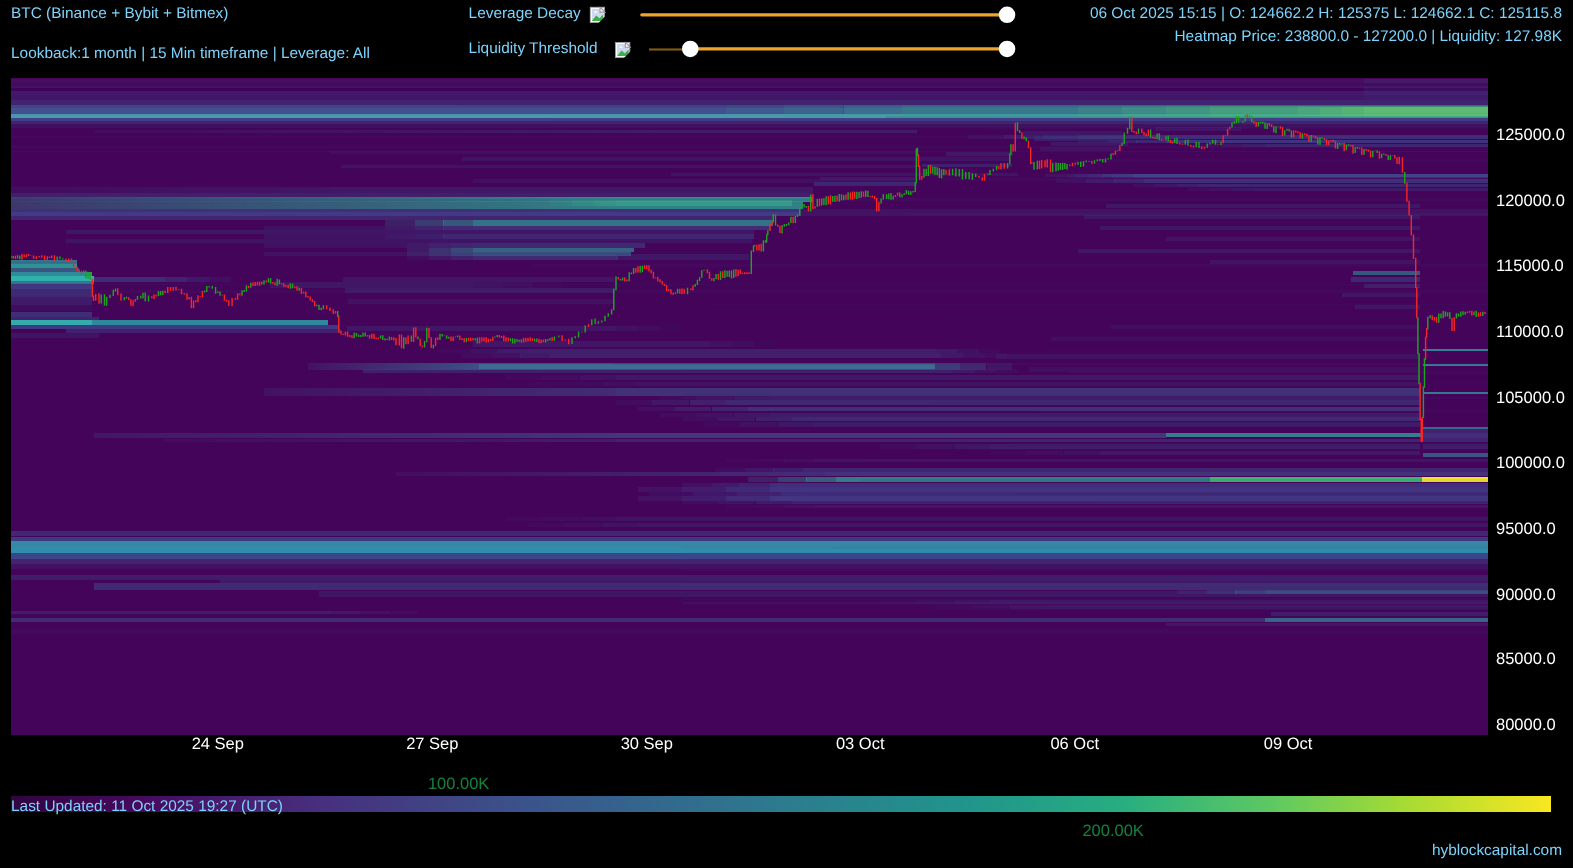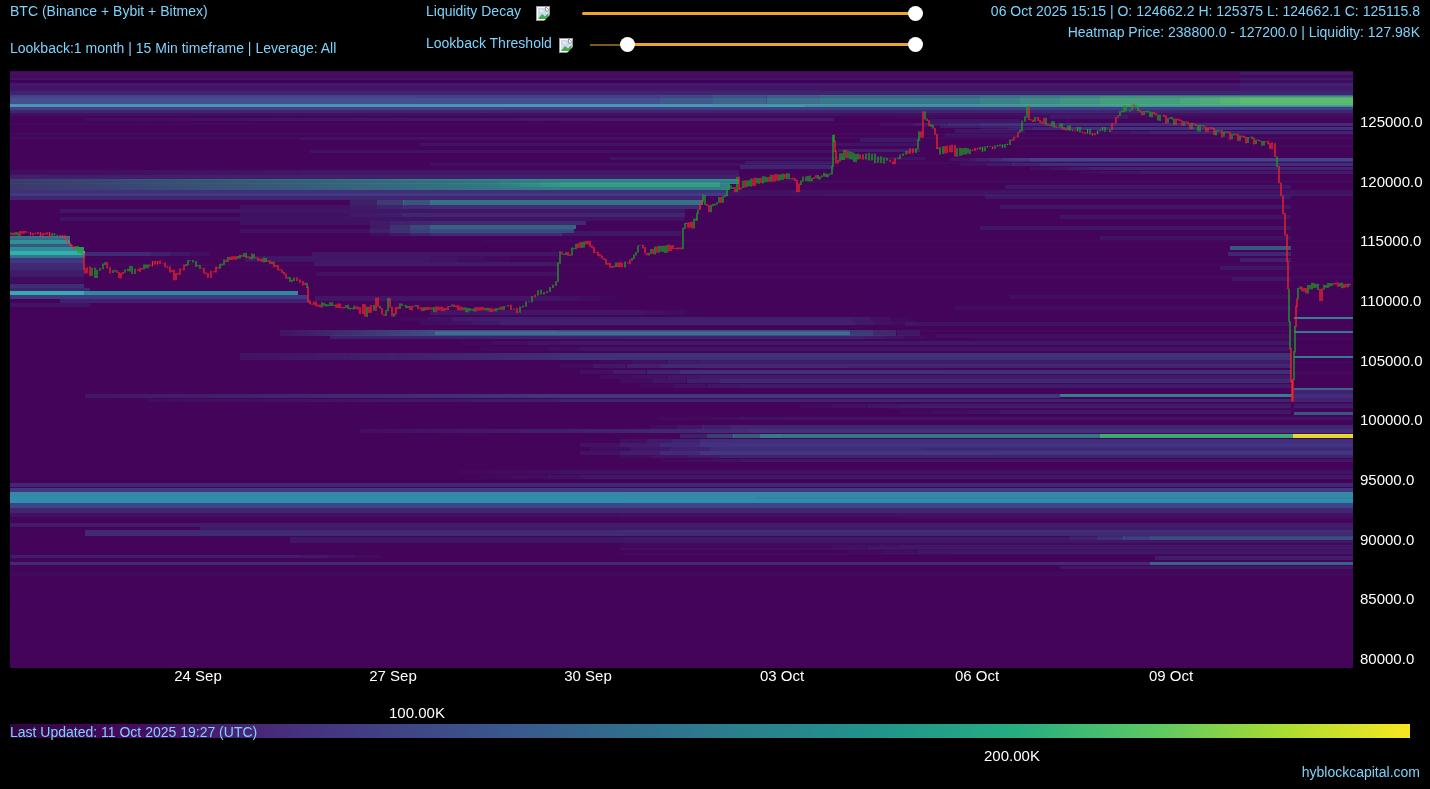--- a/index.html
+++ b/index.html
@@ -1,22 +1,22 @@
 <!DOCTYPE html>
 <html><head><meta charset="utf-8"><style>
 html,body{margin:0;padding:0;background:#000;width:1430px;height:789px;overflow:hidden;}
 .ser{font-family:Liberation Sans, sans-serif;font-size:14px;color:#7dd3fc;position:absolute;white-space:nowrap;}
 .ax{font-family:"Liberation Sans",sans-serif;font-size:15px;fill:#fff;}
-.cb{font-family:"Liberation Sans",sans-serif;font-size:15px;color:#ffffff;position:absolute;}
+.cb{font-family:"Liberation Sans",sans-serif;font-size:15px;color:#15803d;position:absolute;}
 .handle{position:absolute;width:15px;height:15px;border-radius:50%;background:#fff;}
 </style></head><body>
 <div class="ser" style="left:10px;top:3px;">BTC (Binance + Bybit + Bitmex)</div>
 <div class="ser" style="left:10px;top:40px;">Lookback:1 month | 15 Min timeframe | Leverage: All</div>
-<div class="ser" style="left:426px;top:3px;">Liquidity Decay</div>
-<div class="ser" style="left:426px;top:35px;">Lookback Threshold</div>
+<div class="ser" style="left:426px;top:3px;">Leverage Decay</div>
+<div class="ser" style="left:426px;top:35px;">Liquidity Threshold</div>
 <div class="ser" style="right:10px;top:3px;">06 Oct 2025 15:15 | O: 124662.2 H: 125375 L: 124662.1 C: 125115.8</div>
 <div class="ser" style="right:10px;top:24px;">Heatmap Price: 238800.0 - 127200.0 | Liquidity: 127.98K</div>
 <svg style="position:absolute;left:536px;top:6px;" width="15" height="15" viewBox="0 0 15 15">
  <rect x="0.5" y="0.5" width="13" height="14" fill="#fff" stroke="#999" stroke-width="1"></rect>
  <rect x="2" y="2" width="10.5" height="11" fill="#cdd9ef"></rect>
  <path d="M2 13 L6 8 L9 10.5 L12.5 7 L12.5 13 Z" fill="#3fae49"></path>
  <path d="M4 5.5 a1.5 1.5 0 0 1 3 0 Z" fill="#fff"></path>
  <path d="M9.5 0.5 L14 5 L9.5 5 Z" fill="#fff" stroke="#999" stroke-width="1"></path>
  <path d="M8 15 L15 8 L15 15 Z" fill="#000"></path>
 </svg>

